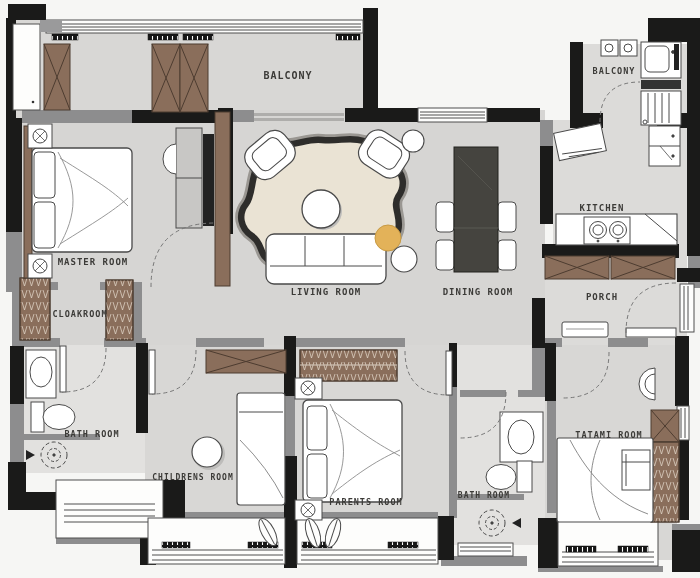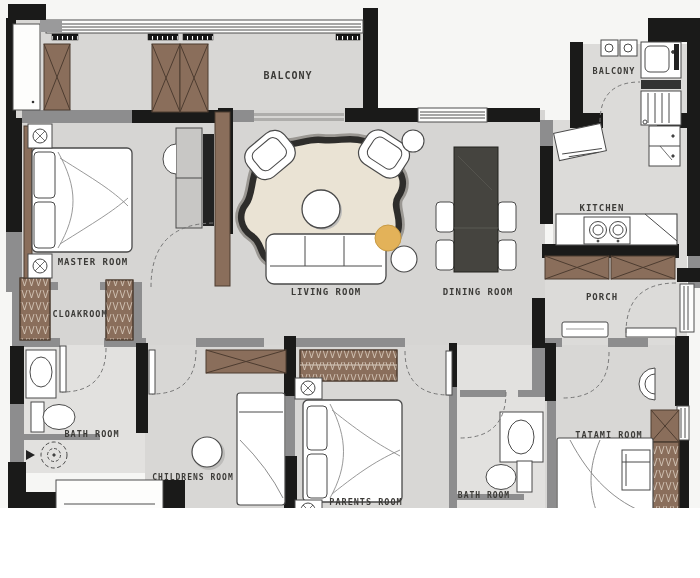--- a/index.html
+++ b/index.html
@@ -1,16 +1,16 @@
 <!DOCTYPE html>
 <html><head>
 <meta charset="utf-8">
 <style>
   html,body{margin:0;padding:0;background:#ffffff;}
-  .stage{position:relative;width:700px;height:508px;background:#f6f6f4;overflow:hidden;
+  .stage{position:relative;width:700px;height:578px;background:#f6f6f4;overflow:hidden;
          font-family:"DejaVu Sans Mono","Liberation Mono",monospace;}
   svg{display:block}
   text{font-family:"DejaVu Sans Mono","Liberation Mono",monospace;
        font-weight:700;fill:#3c3b38;letter-spacing:1px;}
 </style>
 </head>
 <body>
 
 <div class="stage">
 <svg width="700" height="578" viewBox="0 0 700 578">

